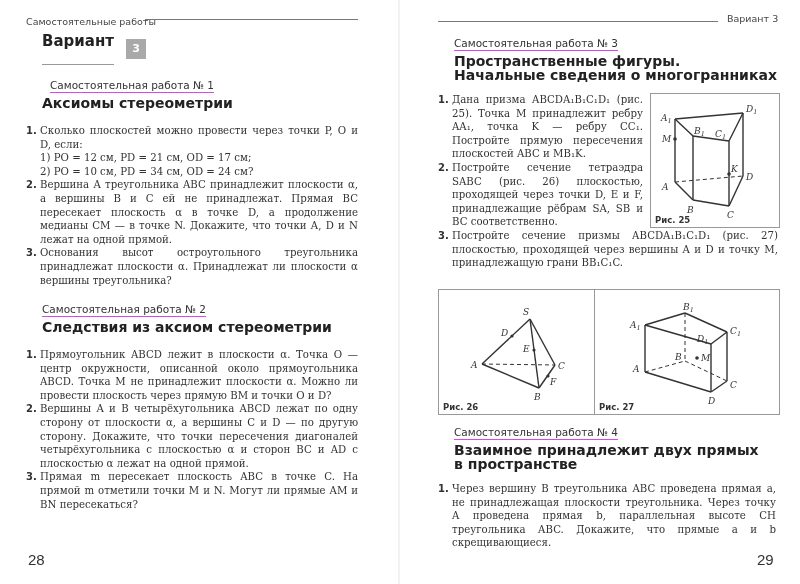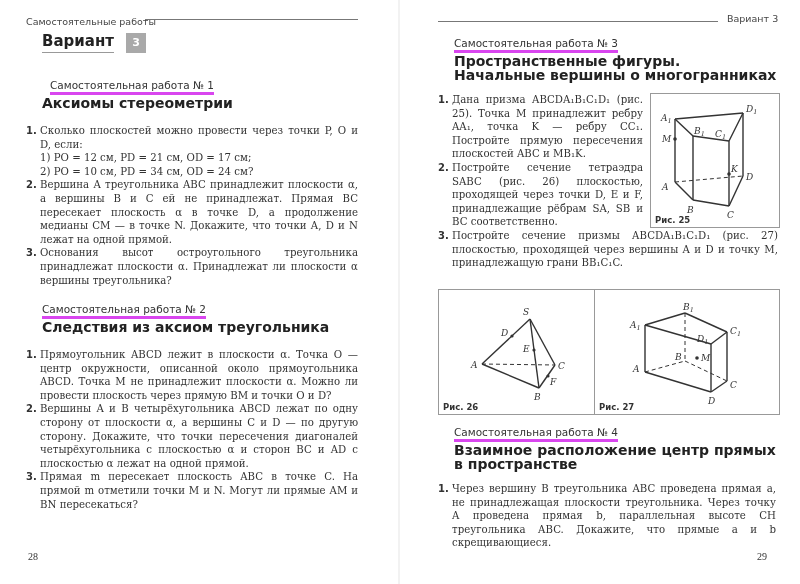--- a/index.html
+++ b/index.html
@@ -19,46 +19,46 @@
   .rule-left { position: absolute; left: 145px; top: 19px; width: 213px; height: 1px; background: #777; }
   .rule-right { position: absolute; left: 38px; top: 21px; width: 280px; height: 1px; background: #777; }
   .running-head-right {
     position: absolute; left: 327px; top: 13px; font-size: 9.5px;
     font-family: "DejaVu Sans", sans-serif; color: #444;
   }
 
   .variant { position: absolute; left: 42px; top: 32px; display: flex; align-items: center; }
   .variant-title {
     font-family: "DejaVu Sans", sans-serif; font-weight: bold; font-size: 15px; color: #222;
-    border-bottom: 1px solid #999; padding-bottom: 2px;
+    border-bottom: 1px solid #999; padding-bottom: 14px;
   }
   .variant-badge {
     margin-left: 12px; width: 20px; height: 20px; background: #a9a9a9; color: #fff;
     font-family: "DejaVu Sans", sans-serif; font-weight: bold; font-size: 11px;
     display: flex; align-items: center; justify-content: center;
   }
 
   .sec-label {
     position: absolute; font-family: "DejaVu Sans", sans-serif; font-size: 10.5px; color: #333;
-    border-bottom: 3px solid #d946ef; padding-bottom: 1px;
+    border-bottom: 1px solid #d946ef; padding-bottom: 1px;
   }
   .sec-title {
     position: absolute; font-family: "DejaVu Sans", sans-serif; font-weight: bold;
     font-size: 14px; color: #222; line-height: 14px;
   }
 
   .tasks { position: absolute; font-size: 10.2px; line-height: 13.6px; color: #333; }
   .task { position: relative; padding-left: 14px; text-align: justify; }
   .task-num {
     position: absolute; left: 0; top: 0; font-family: "DejaVu Sans", sans-serif;
     font-weight: bold; font-size: 10px; color: #333;
   }
   .task-text { white-space: pre-line; }
 
-  .page-num { position: absolute; font-family: Liberation Serif, serif; font-size: 10px; color: #333; }
+  .page-num { position: absolute; font-family: Liberation Sans, sans-serif; font-size: 15px; color: #333; }
 
   .fig { position: absolute; border: 1px solid #999; background: #fff; }
   .fig svg { position: absolute; left: 0; top: 0; }
   .fig-caption {
     position: absolute; left: 4px; bottom: 2px; font-family: "DejaVu Sans", sans-serif;
     font-weight: bold; font-size: 8.5px; color: #333;
   }
   .fig-label { font-family: "DejaVu Serif", serif; font-style: italic; font-size: 9px; fill: #333; }
   .fig-sub { font-size: 6.5px; }
 
@@ -92,21 +92,21 @@
       <span class="task-num">2.</span>
       <div class="task-text">Вершина A треугольника ABC принадлежит плоскости α, а вершины B и C ей не принадлежат. Прямая BC пересекает плоскость α в точке D, а продолжение медианы CM — в точке N. Докажите, что точки A, D и N лежат на одной прямой.</div>
     </div>
     <div class="task">
       <span class="task-num">3.</span>
       <div class="task-text">Основания высот остроугольного треугольника принадлежат плоскости α. Принадлежат ли плоскости α вершины треугольника?</div>
     </div>
   </div>
 
   <div class="sec-label" style="left:42px; top:303px;">Самостоятельная работа № 2</div>
-  <div class="sec-title" style="left:42px; top:320px;">Следствия из аксиом треугольника</div>
+  <div class="sec-title" style="left:42px; top:320px;">Следствия из аксиом стереометрии</div>
 
   <div class="tasks" style="left:26px; top:348px; width:332px;">
     <div class="task">
       <span class="task-num">1.</span>
       <div class="task-text">Прямоугольник ABCD лежит в плоскости α. Точка O — центр окружности, описанной около прямоугольника ABCD. Точка M не принадлежит плоскости α. Можно ли провести плоскость через прямую BM и точки O и D?</div>
     </div>
     <div class="task">
       <span class="task-num">2.</span>
       <div class="task-text">Вершины A и B четырёхугольника ABCD лежат по одну сторону от плоскости α, а вершины C и D — по другую сторону. Докажите, что точки пересечения диагоналей четырёхугольника с плоскостью α и сторон BC и AD с плоскостью α лежат на одной прямой.</div>
     </div>
@@ -119,21 +119,21 @@
   <div class="page-num" style="left:28px; top:551px;">28</div>
 </div>
 
 <div class="page page-right">
   <div class="rule-right"></div>
   <div class="running-head-right">Вариант 3</div>
 
   <div class="sec-label" style="left:54px; top:37px;">Самостоятельная работа № 3</div>
   <div class="sec-title" style="left:54px; top:54px;">
     <div>Пространственные фигуры.</div>
-    <div>Начальные вершины о многогранниках</div>
+    <div>Начальные сведения о многогранниках</div>
   </div>
 
   <div class="tasks" style="left:38px; top:93px; width:205px;">
     <div class="task">
       <span class="task-num">1.</span>
       <div class="task-text">Дана призма ABCDA₁B₁C₁D₁ (рис. 25). Точка M принадлежит ребру AA₁, точка K — ребру CC₁. Постройте прямую пересечения плоскостей ABC и MB₁K.</div>
     </div>
     <div class="task">
       <span class="task-num">2.</span>
       <div class="task-text">Постройте сечение тетраэдра SABC (рис. 26) плоскостью, проходящей через точки D, E и F, принадлежащие рёбрам SA, SB и BC соответственно.</div>
@@ -229,21 +229,21 @@
       <text class="fig-label" x="106" y="71">M</text>
       <text class="fig-label" x="38" y="82">A</text>
       <text class="fig-label" x="135" y="98">C</text>
       <text class="fig-label" x="113" y="114">D</text>
     </svg>
     <div class="fig-caption">Рис. 27</div>
   </div>
 
   <div class="sec-label" style="left:54px; top:426px;">Самостоятельная работа № 4</div>
   <div class="sec-title" style="left:54px; top:443px;">
-    <div>Взаимное расположение центр прямых</div>
+    <div>Взаимное принадлежит двух прямых</div>
     <div>в пространстве</div>
   </div>
 
   <div class="tasks" style="left:38px; top:482px; width:338px;">
     <div class="task">
       <span class="task-num">1.</span>
       <div class="task-text">Через вершину B треугольника ABC проведена прямая a, не принадлежащая плоскости треугольника. Через точку A проведена прямая b, параллельная высоте CH треугольника ABC. Докажите, что прямые a и b скрещивающиеся.</div>
     </div>
   </div>
 

